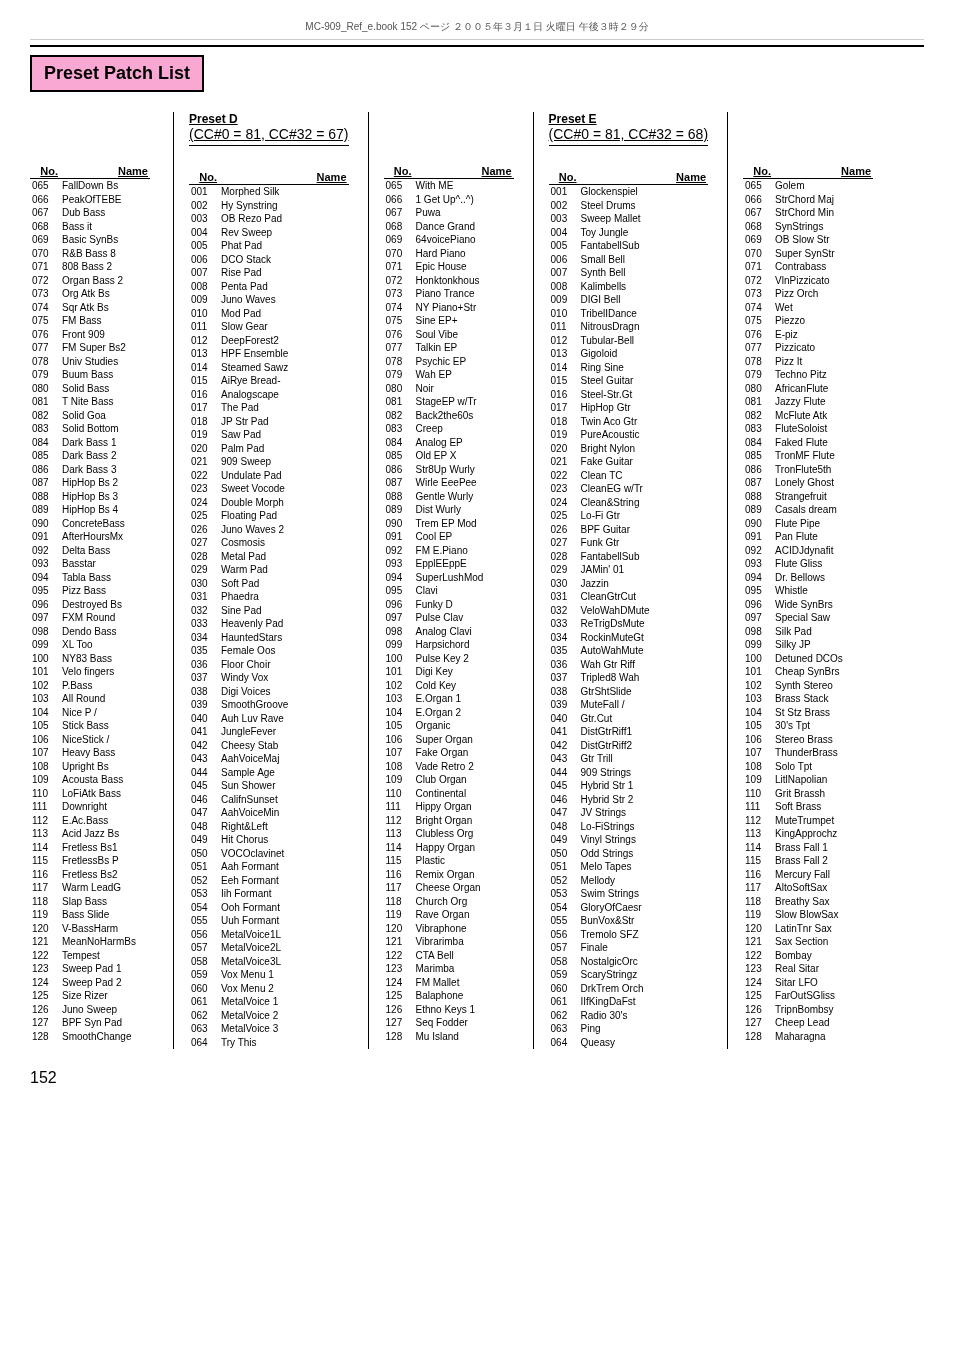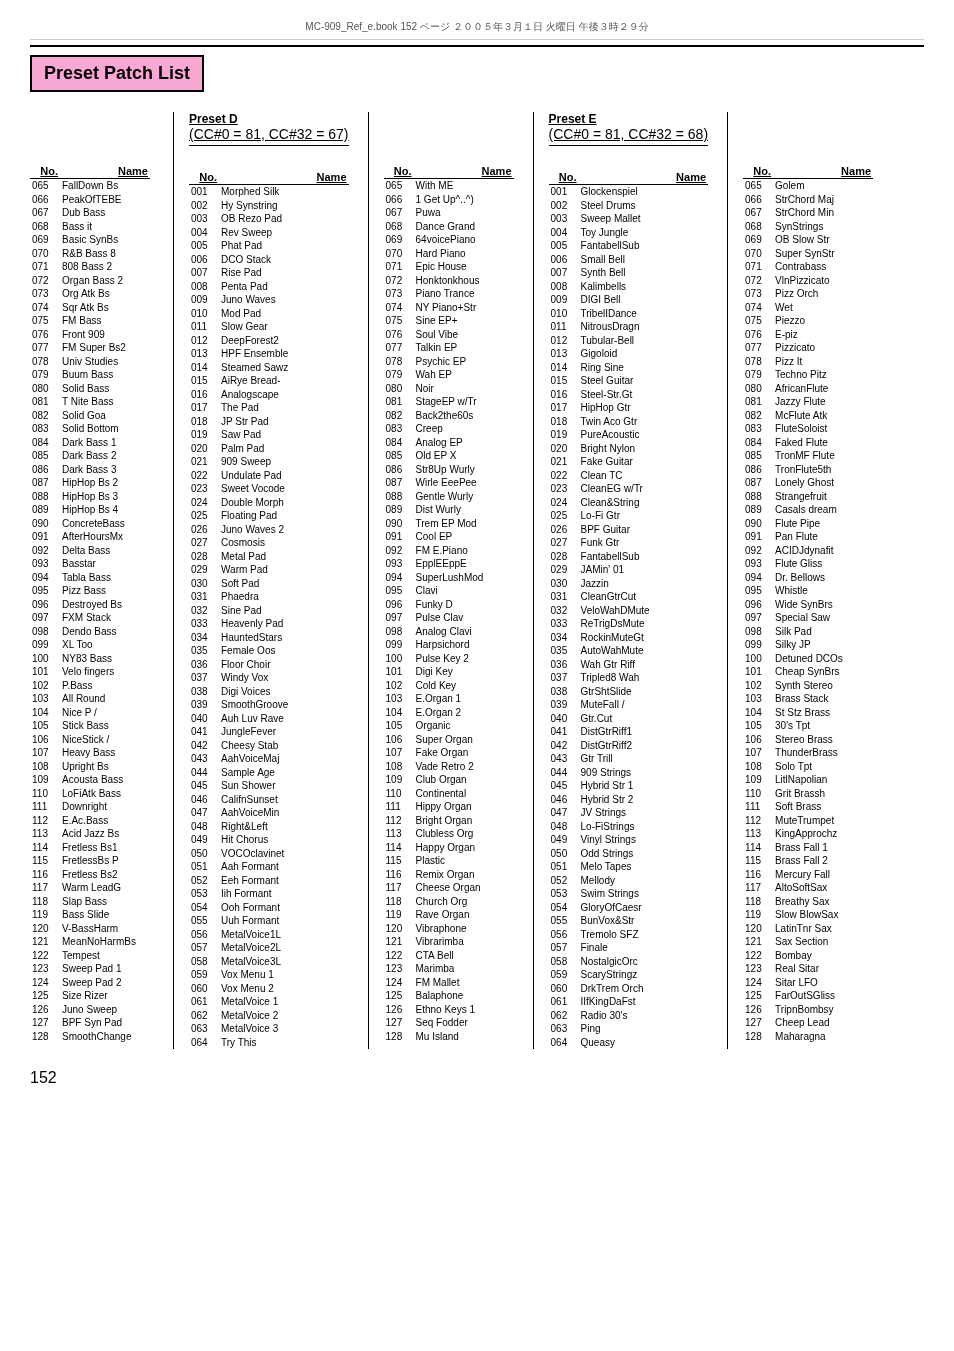--- a/index.html
+++ b/index.html
@@ -235,21 +235,21 @@
           <tr>
             <td>095</td>
             <td>Pizz Bass</td>
           </tr>
           <tr>
             <td>096</td>
             <td>Destroyed Bs</td>
           </tr>
           <tr>
             <td>097</td>
-            <td>FXM Stack</td>
+            <td>FXM Round</td>
           </tr>
           <tr>
             <td>098</td>
             <td>Dendo Bass</td>
           </tr>
           <tr>
             <td>099</td>
             <td>XL Too</td>
           </tr>
           <tr>

